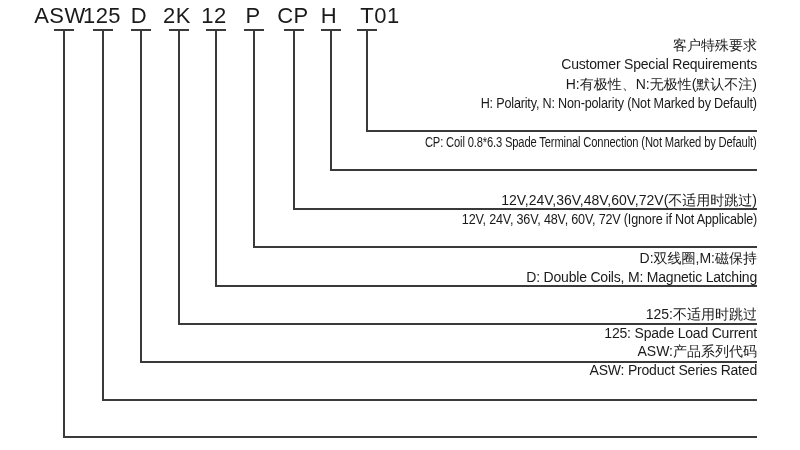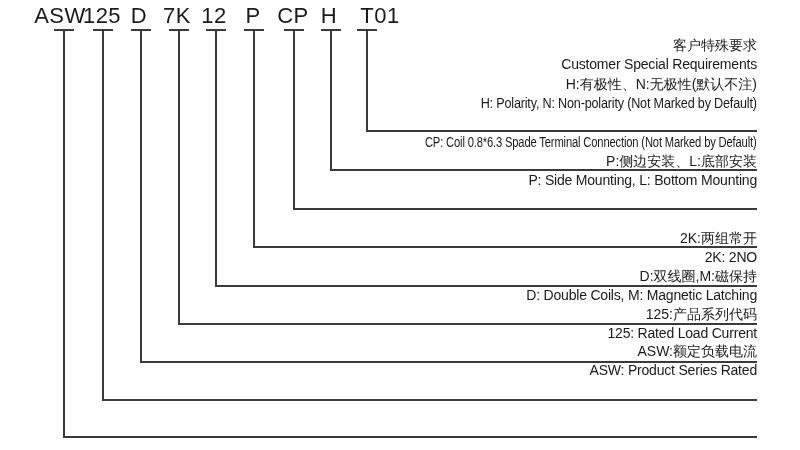--- a/index.html
+++ b/index.html
@@ -68,21 +68,21 @@
   .cond92 .sq { transform: scaleX(0.90); transform-origin: 100% 50%; }
 </style>
 </head>
 <body>
 
 <div class="canvas">
 
   <span class="code" style="left:60px">ASW</span>
   <span class="code" style="left:102px">125</span>
   <span class="code" style="left:139px">D</span>
-  <span class="code" style="left:177px">7K</span>
+  <span class="code" style="left:177px">2K</span>
   <span class="code" style="left:214px">12</span>
   <span class="code" style="left:253px">P</span>
   <span class="code" style="left:293px">CP</span>
   <span class="code" style="left:329px">H</span>
   <span class="code" style="left:380px">T01</span>
 
   <div class="connector" style="left:366px; width:391px; height:102px">
       <div class="tick"></div>
     </div>
   <div class="connector" style="left:330px; width:427px; height:141px">
@@ -114,34 +114,30 @@
     <div class="zh">H:有极性、N:无极性(默认不注)</div>
     <div class="en cond92"><span class="sq">H: Polarity, N: Non-polarity (Not Marked by Default)</span></div>
   </div>
   <div class="label-block" style="bottom:321px">
     <div class="zh">客户特殊要求</div>
     <div class="en"><span class="sq">Customer Special Requirements</span></div>
   </div>
   <div class="label-block" style="bottom:243px">
     <div class="en cond84"><span class="sq">CP: Coil 0.8*6.3 Spade Terminal Connection (Not Marked by Default)</span></div>
   </div>
-  <div class="label-block" style="bottom:205px">
-    <div class="zh">P:侧边安装、L:底部安装</div>
-    <div class="en"><span class="sq">P: Side Mounting, L: Bottom Mounting</span></div>
+  <div class="label-block" style="bottom:166px">
+    <div class="zh">12V,24V,36V,48V,60V,72V(不适用时跳过)</div>
+    <div class="en cond92"><span class="sq">12V, 24V, 36V, 48V, 60V, 72V (Ignore if Not Applicable)</span></div>
   </div>
-  <div class="label-block" style="bottom:128px">
-    <div class="zh">2K:两组常开</div>
-    <div class="en"><span class="sq">2K: 2NO</span></div>
-  </div>
-  <div class="label-block" style="bottom:90px">
+  <div class="label-block" style="bottom:108px">
     <div class="zh">D:双线圈,M:磁保持</div>
     <div class="en"><span class="sq">D: Double Coils, M: Magnetic Latching</span></div>
   </div>
   <div class="label-block" style="bottom:52px">
-    <div class="zh">125:产品系列代码</div>
-    <div class="en"><span class="sq">125: Rated Load Current</span></div>
+    <div class="zh">125:不适用时跳过</div>
+    <div class="en"><span class="sq">125: Spade Load Current</span></div>
   </div>
   <div class="label-block" style="bottom:15px">
-    <div class="zh">ASW:额定负载电流</div>
+    <div class="zh">ASW:产品系列代码</div>
     <div class="en"><span class="sq">ASW: Product Series Rated</span></div>
   </div>
 
 </div>
 
 </body></html>

